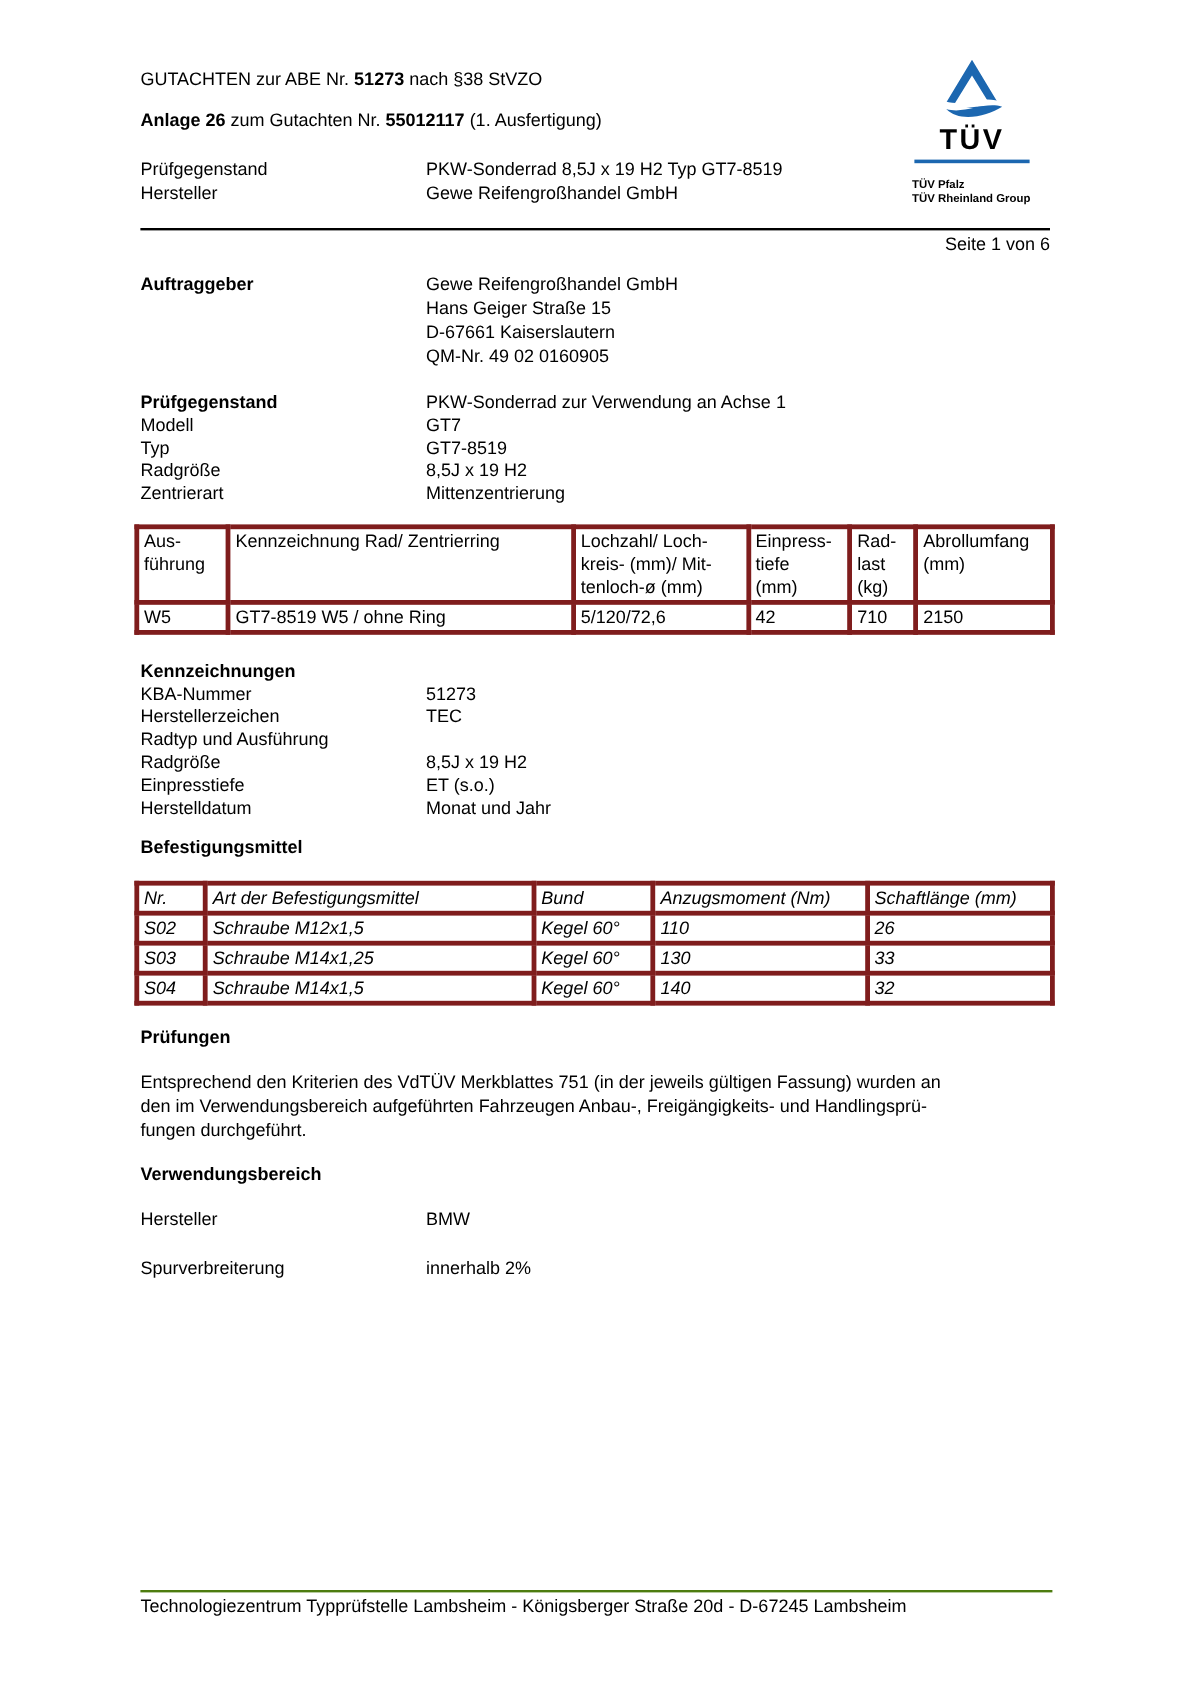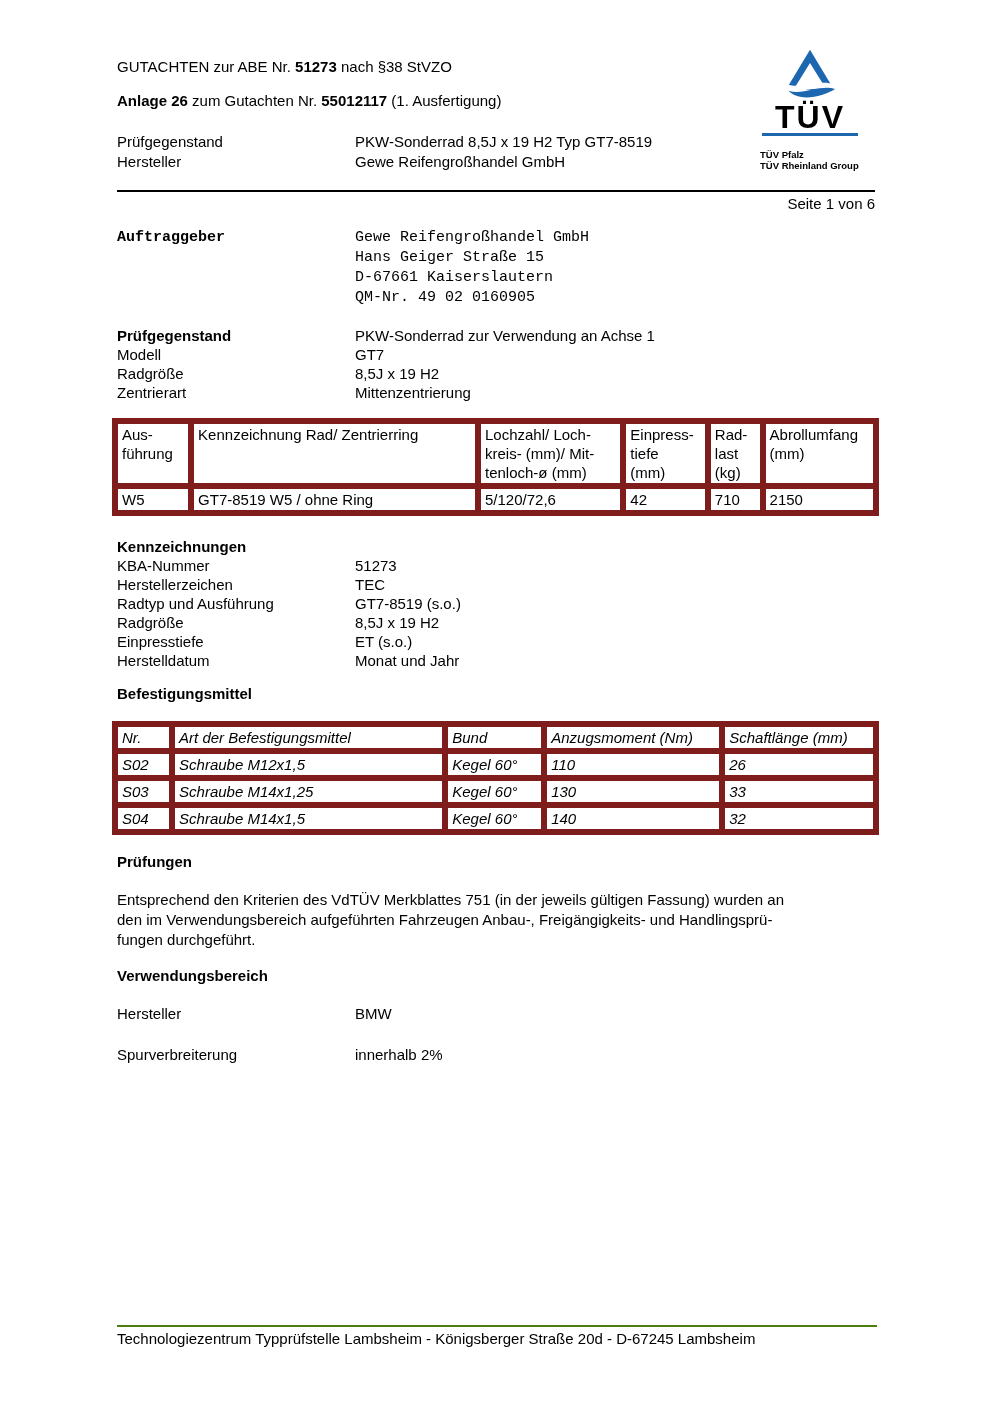--- a/index.html
+++ b/index.html
@@ -21,36 +21,36 @@
   .row { display:flex; line-height:19.5px; }
   .row .lbl { width:238px; flex:none; }
   .row .val { flex:1; }
   .page-rule { margin-top:19px; border-top:2px solid #000; }
   .page-number { text-align:right; line-height:19px; margin-top:2px; }
 
   
   .logo { position:absolute; top:48px; left:643px; width:100px; }
   .logo svg { display:block; width:58px; height:54px; margin-left:21px; }
   .logo .wordmark {
-    font-weight:bold; font-size:32px; line-height:28px; letter-spacing:2px;
+    font-weight:bold; font-size:24px; line-height:28px; letter-spacing:2px;
     text-align:center; margin-top:1px;
   }
   .logo-rule { height:3px; width:96px; margin:2px 0 0 2px; }
   .logo-sub { margin-top:13px; font-size:9.5px; font-weight:bold; line-height:11px; white-space:pre-line; }
 
   
-  .auftraggeber { margin-top:15px;font-family:Liberation Mono, monospace; }
+  .auftraggeber { margin-top:15px; }
   .auftraggeber .row { line-height:20px; }
   .address { white-space:pre-line; }
   .pruefobjekt { margin-top:18px; }
   .pruefobjekt .row { line-height:19px; }
 
   table { border-collapse:collapse; border:2px solid #000; margin-left:-5px; width:calc(100% + 9px); table-layout:fixed; }
   th,td {
-    border:6px solid #7f1d1d; text-align:left; vertical-align:top;
+    border:4px solid #7f1d1d; text-align:left; vertical-align:top;
     font-weight:normal; font-size:15px; line-height:19px; padding:1px 4px;
   }
   .ml { white-space:pre-line; }
   .tbl1 { margin-top:16px; }
   .tbl2 { margin-top:18px;font-style:italic; }
 
   .h { font-weight:bold; line-height:19px; }
   .kennz { margin-top:21px; }
   .kennz .row { line-height:19px; }
   .befest-h { margin-top:14px; }
@@ -112,20 +112,24 @@
     </div>
 
     <div class="pruefobjekt">
       <div class="row">
         <span class="lbl b">Prüfgegenstand</span>
         <span class="val">PKW-Sonderrad zur Verwendung an Achse 1</span>
       </div>
       <div class="row">
         <span class="lbl">Modell</span>
         <span class="val">GT7</span>
+      </div>
+      <div class="row">
+        <span class="lbl">Typ</span>
+        <span class="val">GT7-8519</span>
       </div>
       <div class="row">
         <span class="lbl">Radgröße</span>
         <span class="val">8,5J x 19 H2</span>
       </div>
       <div class="row">
         <span class="lbl">Zentrierart</span>
         <span class="val">Mittenzentrierung</span>
       </div>
     </div>
@@ -172,21 +176,20 @@
       <div class="row">
         <span class="lbl">KBA-Nummer</span>
         <span class="val">51273</span>
       </div>
       <div class="row">
         <span class="lbl">Herstellerzeichen</span>
         <span class="val">TEC</span>
       </div>
       <div class="row">
         <span class="lbl">Radtyp und Ausführung</span>
-        <span class="val">GT7-8519 (s.o.)</span>
       </div>
       <div class="row">
         <span class="lbl">Radgröße</span>
         <span class="val">8,5J x 19 H2</span>
       </div>
       <div class="row">
         <span class="lbl">Einpresstiefe</span>
         <span class="val">ET (s.o.)</span>
       </div>
       <div class="row">

